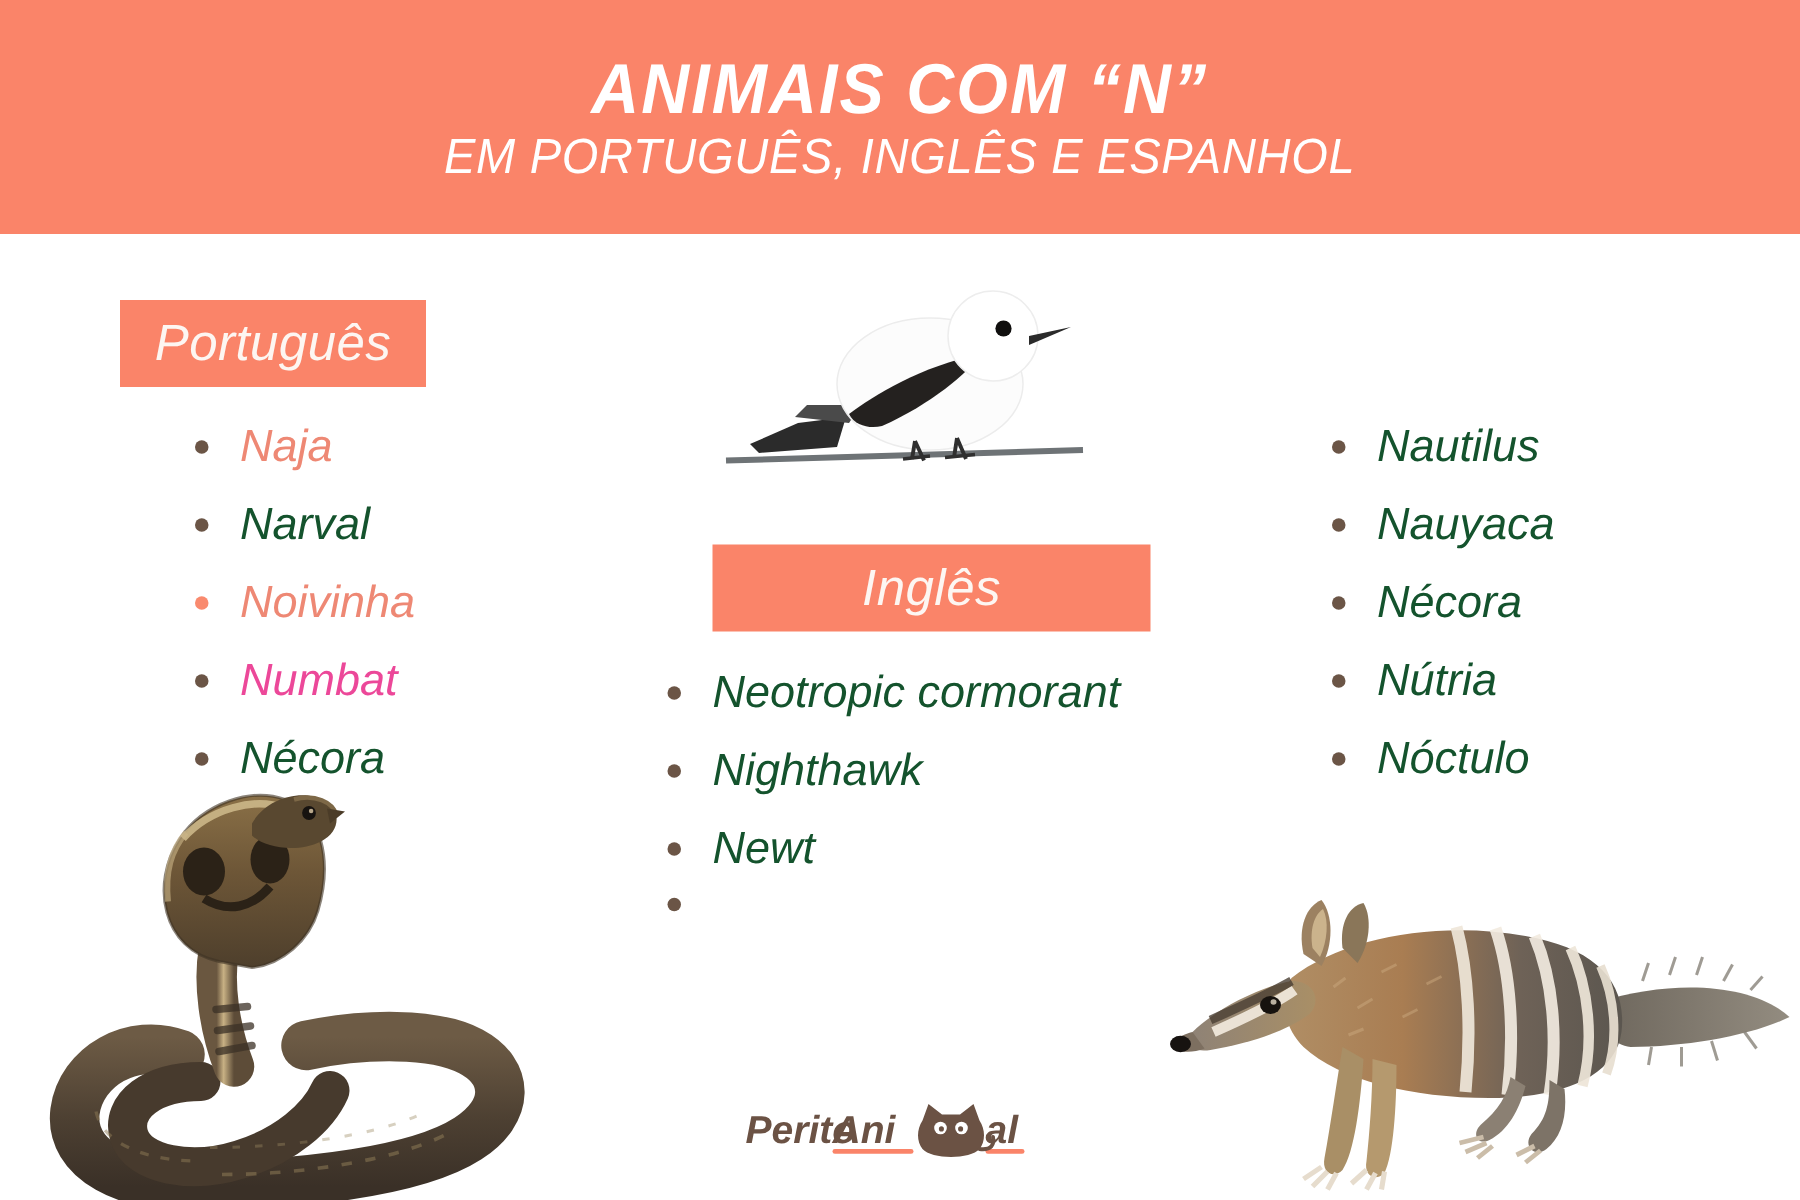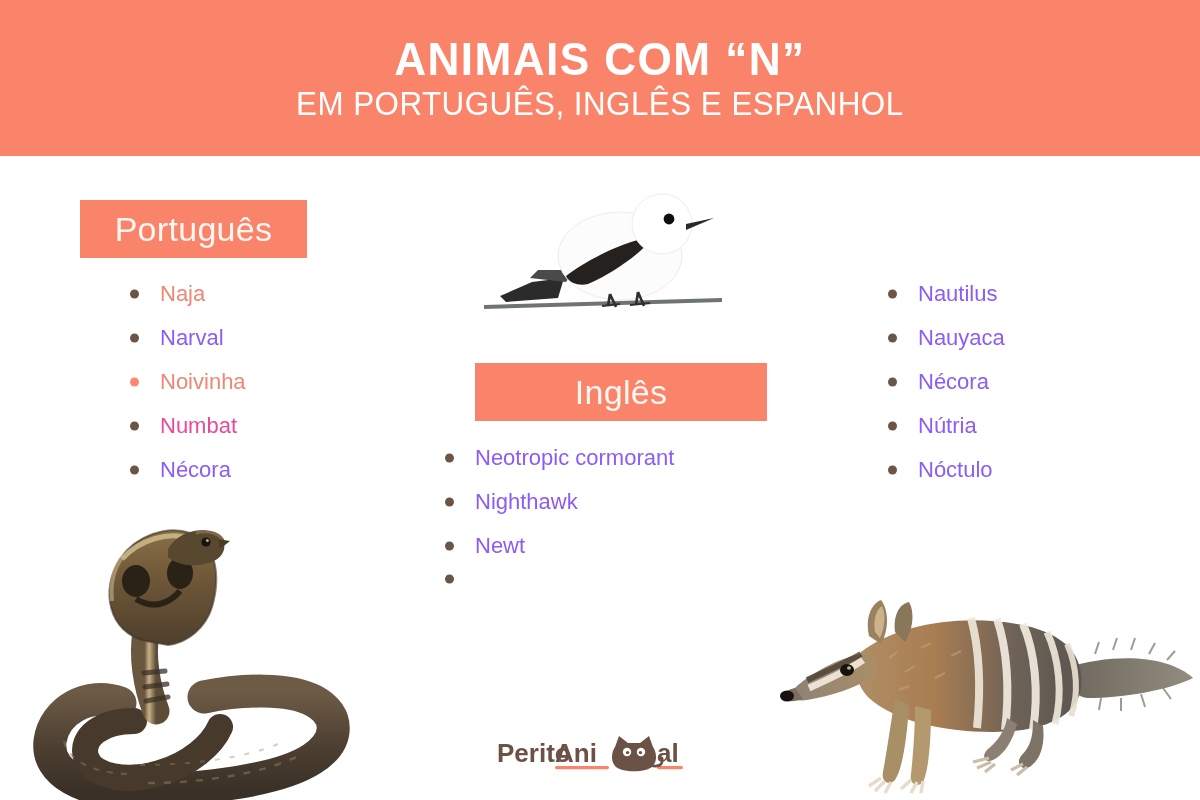--- a/index.html
+++ b/index.html
@@ -11,20 +11,21 @@
     height: 800px;
     background: #ffffff;
     font-family: "Liberation Sans", sans-serif;
     overflow: hidden;
   }
   .page {
     position: relative;
     width: 1200px;
     height: 800px;
     background: #ffffff;
+    font-style: italic;
   }
 
   
   .header-banner {
     position: absolute;
     left: 0;
     top: 0;
     width: 1200px;
     height: 156px;
     background: #fa8469;
@@ -63,32 +64,32 @@
     color: #fdf6f2;
     font-family: "Liberation Sans", sans-serif;
     font-size: 34px;
     font-weight: normal;
     letter-spacing: 0.3px;
     display: flex;
     align-items: center;
     justify-content: center;
     height: 58px;
   }
-  .chip-pt { left: 80px;  top: 200px; width: 227px; }
+  .chip-pt { left: 80px;  top: 200px; width: 204px; }
   .chip-en { left: 475px; top: 363px; width: 292px; }
   .chip-es { left: 873px; top: 200px; width: 249px; }
 
   
   .word-list {
     position: absolute;
     list-style: none;
     margin: 0;
     padding: 0;
     font-family: "Liberation Sans", sans-serif;
-    font-size: 22px;
+    font-size: 30px;
   }
   .list-pt { left: 128px; top: 283px; }
   .list-en { left: 443px; top: 447px; }
   .list-es { left: 886px; top: 283px; }
 
   .word-item {
     position: relative;
     padding-left: 32px;
     line-height: 1;
     margin-bottom: 22px;
@@ -98,21 +99,21 @@
     position: absolute;
     left: 2px;
     top: 50%;
     width: 9px;
     height: 9px;
     border-radius: 50%;
     transform: translateY(-50%);
     background: #6b5546;
   }
   .word-item .bullet.accent { background: #f98a6e; }
-  .word-text { color: #8b5cf6; }
+  .word-text { color: #14532d; }
   .word-text.link      { color: #ee8874; }
   .word-text.link-soft { color: #ec4899; }
 
   
   .photo { position: absolute; }
 
   
   .bird { left: 470px; top: 178px; width: 265px; height: 165px; }
 
   

